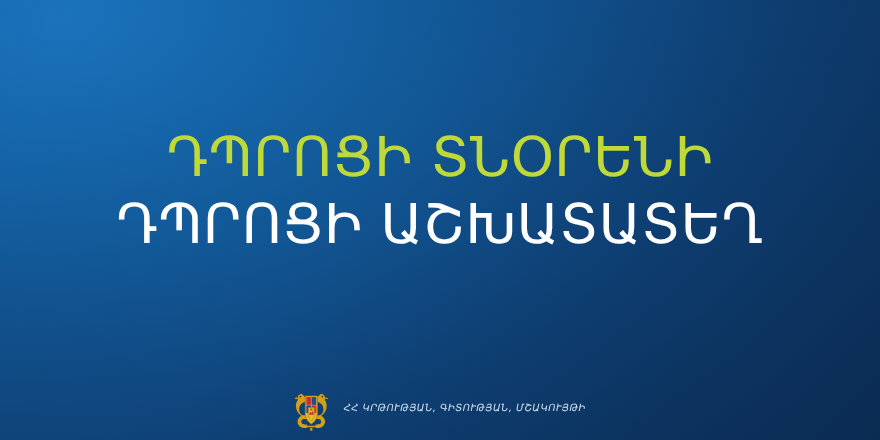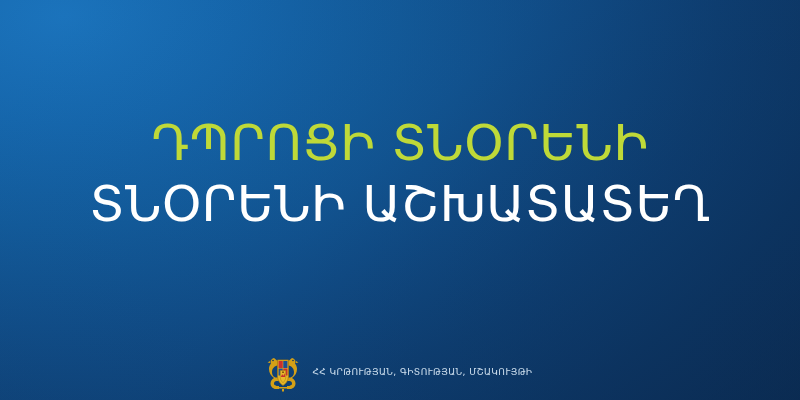--- a/index.html
+++ b/index.html
@@ -91,38 +91,39 @@
     height: 38px;
     flex: 0 0 auto;
     display: block;
   }
 
   .footer-text {
     display: flex;
     flex-direction: column;
     align-items: center;
     line-height: 1.32;
+    font-style: italic;
   }
 
   .footer-line {
     color: #cfe0ef;
     font-family: "DejaVu Sans", sans-serif;
     font-size: 9px;
     letter-spacing: 0.45px;
     white-space: nowrap;
   }
 </style>
 </head>
 <body>
 
 <div id="banner">
 
   <div class="headline-block">
     <span class="headline headline-1">ԴՊՐՈՑԻ ՏՆՕՐԵՆԻ</span>
-    <span class="headline headline-2">ՏՆՕՐԵՆԻ ԱՇԽԱՏԱՏԵՂ</span>
+    <span class="headline headline-2">ԴՊՐՈՑԻ ԱՇԽԱՏԱՏԵՂ</span>
   </div>
 
   <div class="footer">
 
     <svg class="emblem" viewBox="0 0 64 76">
 
       <g fill="#d4a017">
         <path d="M16 14 C9 16 4 22 4 30 C4 38 8 44 14 48 C10 50 7 54 7 59 C7 65 12 70 18 70 L24 70 L24 64 L19 64 C16 64 14 62 14 59 C14 56 16 54 19 54 L24 54 L24 47 L19 47 C13 47 10 42 10 36 C10 29 15 24 21 23 L24 22 L24 14 Z"></path>
         <path d="M14 8 C10 9 7 12 7 16 C7 19 9 21 12 22 L18 20 L20 13 Z"></path>
         <circle cx="12" cy="13" r="1.6" fill="#0d325d"></circle>

